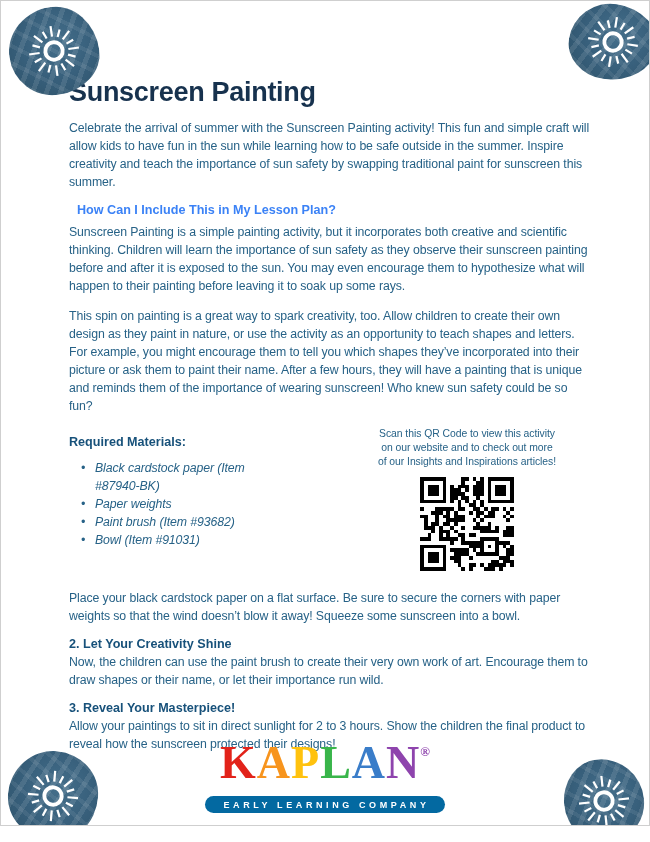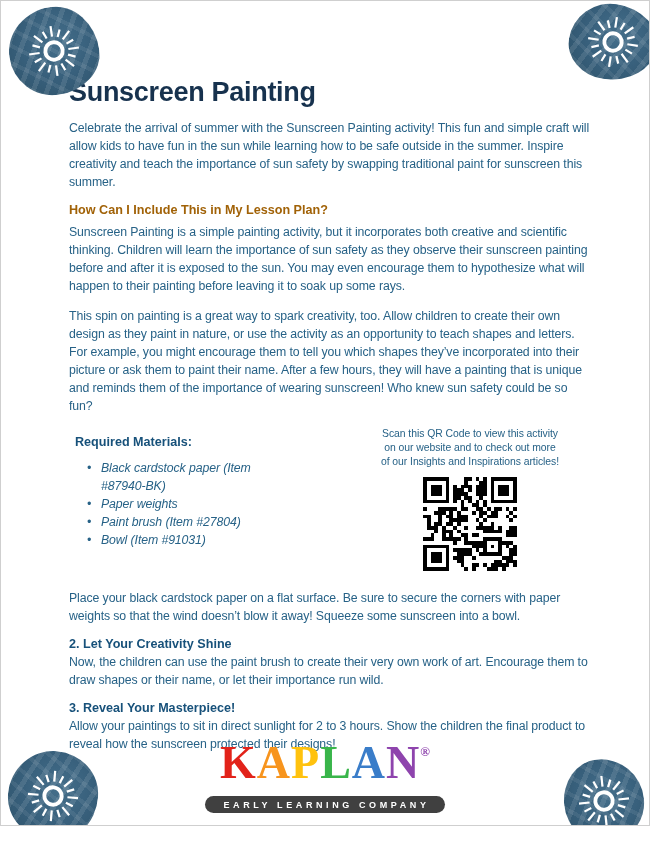--- a/index.html
+++ b/index.html
@@ -37,28 +37,28 @@
     font-size:27px;line-height:30px;
     letter-spacing:-0.3px;
     color:#17324e;
   }
   .body, .qr-note{color:#276287;}
   .body{
     margin:12px 0 0 0;
     font-size:12.3px;line-height:18px;letter-spacing:-0.1px;
   }
   h2{
-    margin:10px 0 0 0;
+    margin:10px 0 0 8px;
     font-size:12.6px;line-height:18px;
-    color:#a16207;
+    color:#3b82f6;
   }
   p.p-tight{margin-top:4px;}
   
   .mid-row{display:flex;margin-top:10px;}
-  .materials{width:272px;margin-left:6px;}
+  .materials{width:272px;}
   .materials h3{
     margin:8px 0 0 0;
     font-size:12.6px;line-height:18px;color:#17517a;
   }
   .materials ul{
     list-style:none;margin:8px 0 0 0;padding:0;max-width:200px;
   }
   .materials li{
     position:relative;
     padding-left:26px;
@@ -208,21 +208,21 @@
     <h2>How Can I Include This in My Lesson Plan?</h2>
     <p class="body p-tight">Sunscreen Painting is a simple painting activity, but it incorporates both creative and scientific thinking. Children will learn the importance of sun safety as they observe their sunscreen painting before and after it is exposed to the sun. You may even encourage them to hypothesize what will happen to their painting before leaving it to soak up some rays.</p>
     <p class="body">This spin on painting is a great way to spark creativity, too. Allow children to create their own design as they paint in nature, or use the activity as an opportunity to teach shapes and letters. For example, you might encourage them to tell you which shapes they’ve incorporated into their picture or ask them to paint their name. After a few hours, they will have a painting that is unique and reminds them of the importance of wearing sunscreen! Who knew sun safety could be so fun?</p>
 
     <div class="mid-row">
       <div class="materials">
         <h3>Required Materials:</h3>
         <ul>
           <li>Black cardstock paper  (Item #87940-BK)</li>
           <li>Paper weights</li>
-          <li>Paint brush (Item #27804)</li>
+          <li>Paint brush (Item #93682)</li>
           <li>Bowl (Item #91031)</li>
         </ul>
       </div>
       <div class="qr-col">
         <p class="qr-note"><span>Scan this </span><b>QR Code</b><span> to view this activity</span><br>
         <span>on our </span><b>website</b><span> and to check out more</span><br>
         <span>of our </span><b>Insights and Inspirations</b><span> articles!</span></p>
         <svg id="qr" class="qr" viewBox="0 0 100 100">
             <rect x="0" y="0" width="4" height="4" fill="#000000"></rect>
             <rect x="4" y="0" width="4" height="4" fill="#000000"></rect>
@@ -559,16 +559,16 @@
       </div>
       <div class="step">
         <h3>3. Reveal Your Masterpiece!</h3>
         <p>Allow your paintings to sit in direct sunlight for 2 to 3 hours. Show the children the final product to reveal how the sunscreen protected their designs!</p>
       </div>
     </div>
   </div>
 
   <div class="logo">
     <div class="wordmark"><span id="letters"><span style="color: rgb(226, 35, 26);">K</span><span style="color: rgb(247, 148, 29);">A</span><span style="color: rgb(255, 194, 14);">P</span><span style="color: rgb(57, 181, 74);">L</span><span style="color: rgb(58, 125, 201);">A</span><span style="color: rgb(142, 68, 173);">N</span></span><span class="reg" id="reg" style="color: rgb(142, 68, 173);">®</span></div>
-    <div class="pill" id="pill" style="background: #404040;">EARLY LEARNING COMPANY</div>
+    <div class="pill" id="pill" style="background: #0369a1;">EARLY LEARNING COMPANY</div>
   </div>
 
 </div>
 
 </body></html>

